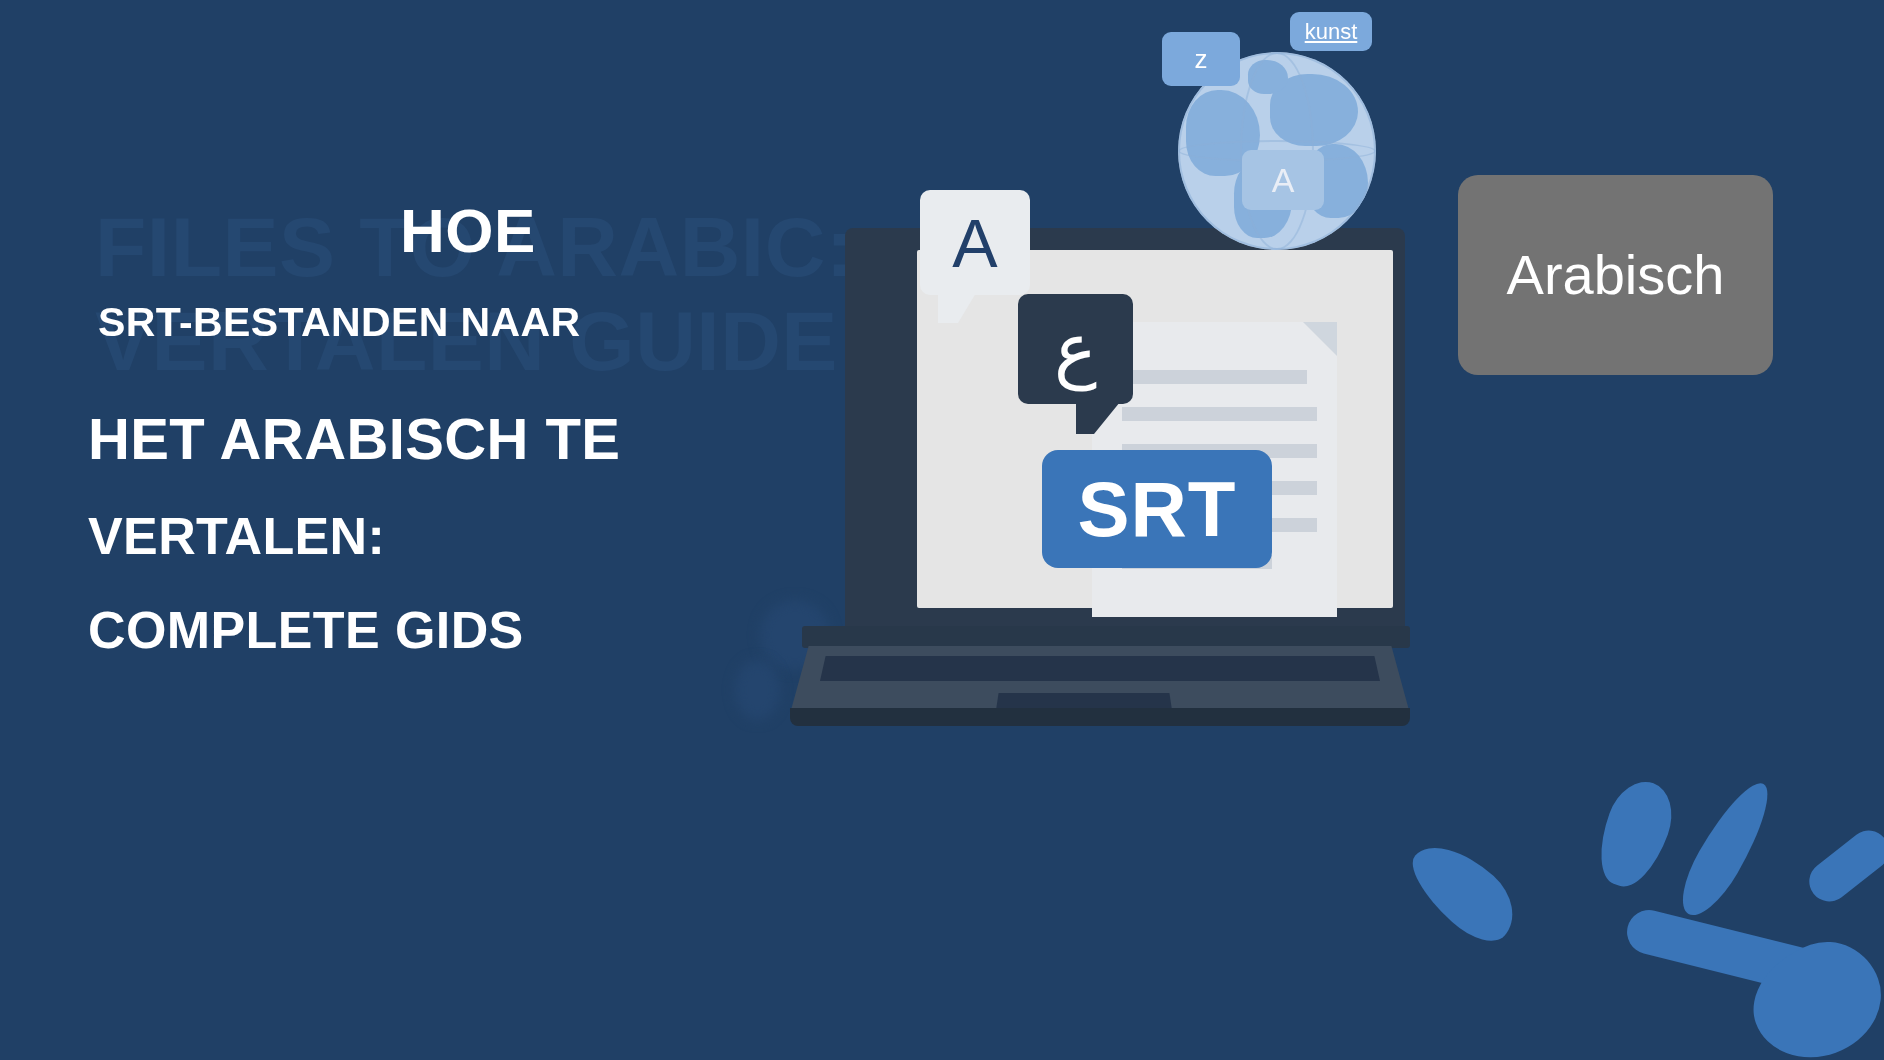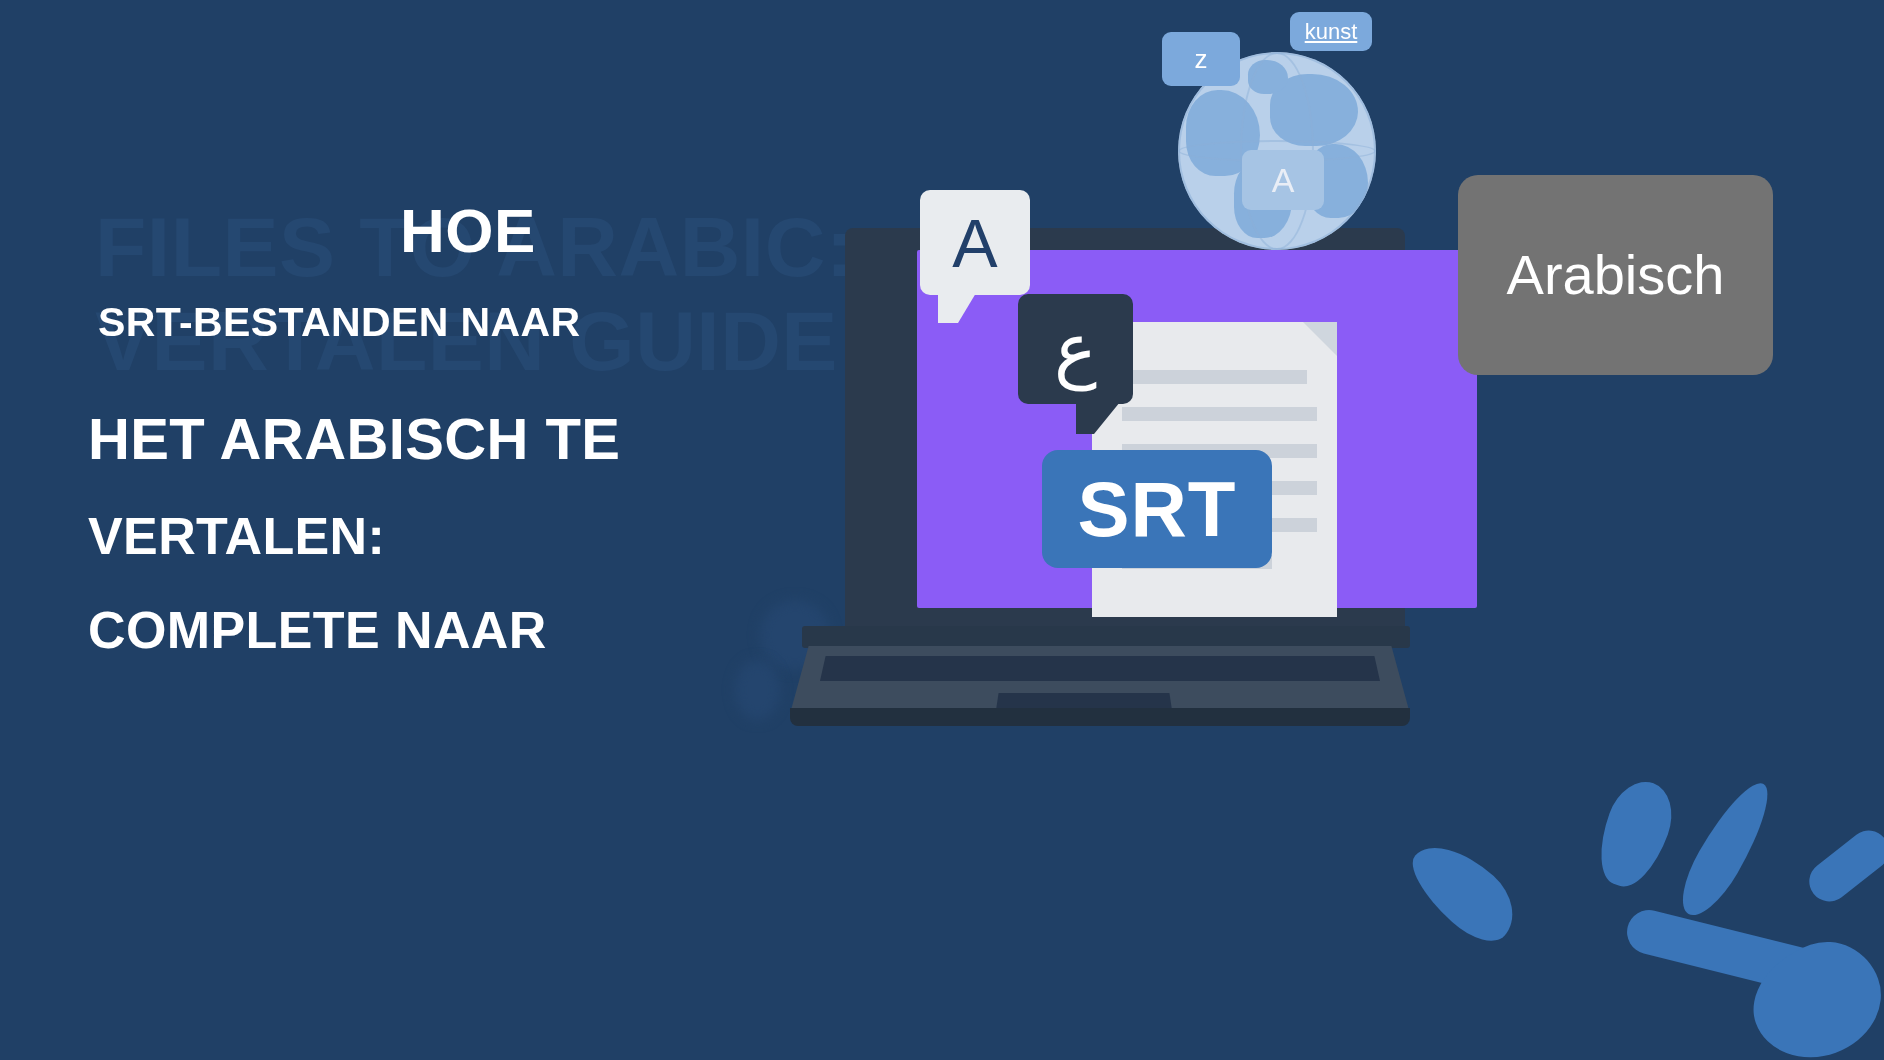--- a/index.html
+++ b/index.html
@@ -59,22 +59,22 @@
   .lid {
     position: absolute;
     left: 55px; top: 0;
     width: 560px; height: 400px;
     background: #2b3a4d;
     border-radius: 8px 8px 0 0;
   }
   .lid-inner {
     position: absolute;
     left: 72px; top: 22px;
-    width: 560px; height: 358px;
-    background: #8b5cf6;
+    width: 476px; height: 358px;
+    background: #e5e5e5;
     border-radius: 2px;
   }
   
   .doc {
     position: absolute;
     left: 175px; top: 72px;
     width: 245px; height: 295px;
     background: #e8eaed;
   }
   .doc-fold {
@@ -319,21 +319,21 @@
   <div class="ghost-block">
     <span class="ghost-line g3">FILES TO ARABIC:</span>
     <span class="ghost-line g4">VERTALEN GUIDE</span>
   </div>
 
   <div class="headline">
     <span class="hl-line hl-1">HOE</span>
     <span class="hl-line hl-2">SRT-BESTANDEN NAAR</span>
     <span class="hl-line hl-3">HET ARABISCH TE</span>
     <span class="hl-line hl-4">VERTALEN:</span>
-    <span class="hl-line hl-5">COMPLETE NAAR</span>
+    <span class="hl-line hl-5">COMPLETE GIDS</span>
   </div>
 
   <div class="laptop">
     <div class="lid">
       <div class="lid-inner">
         <div class="doc">
           <div class="doc-fold"></div>
           <div class="doc-line dl1"></div>
           <div class="doc-line dl2"></div>
           <div class="doc-line dl3"></div>

